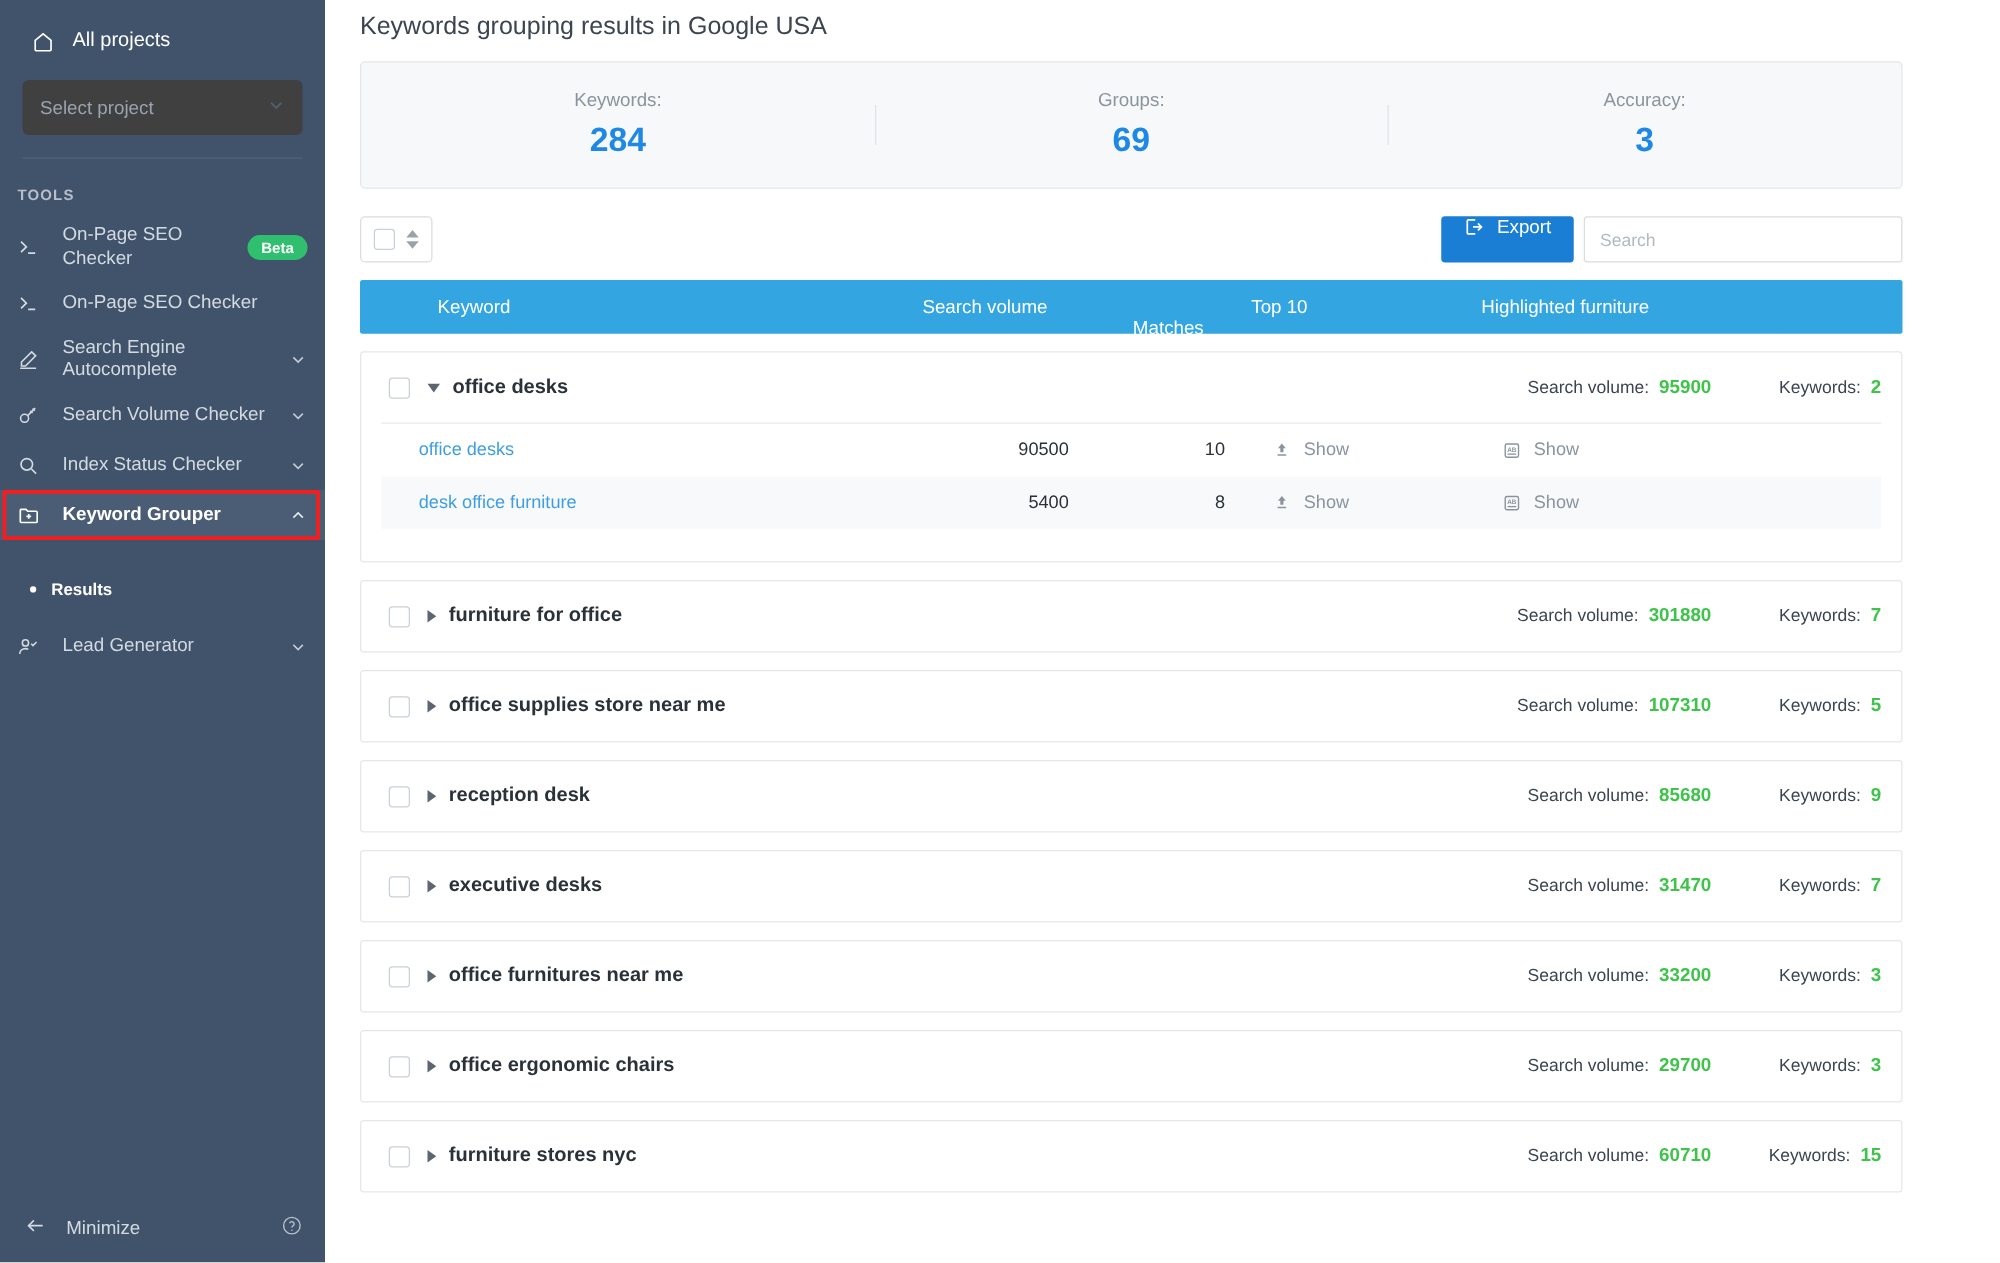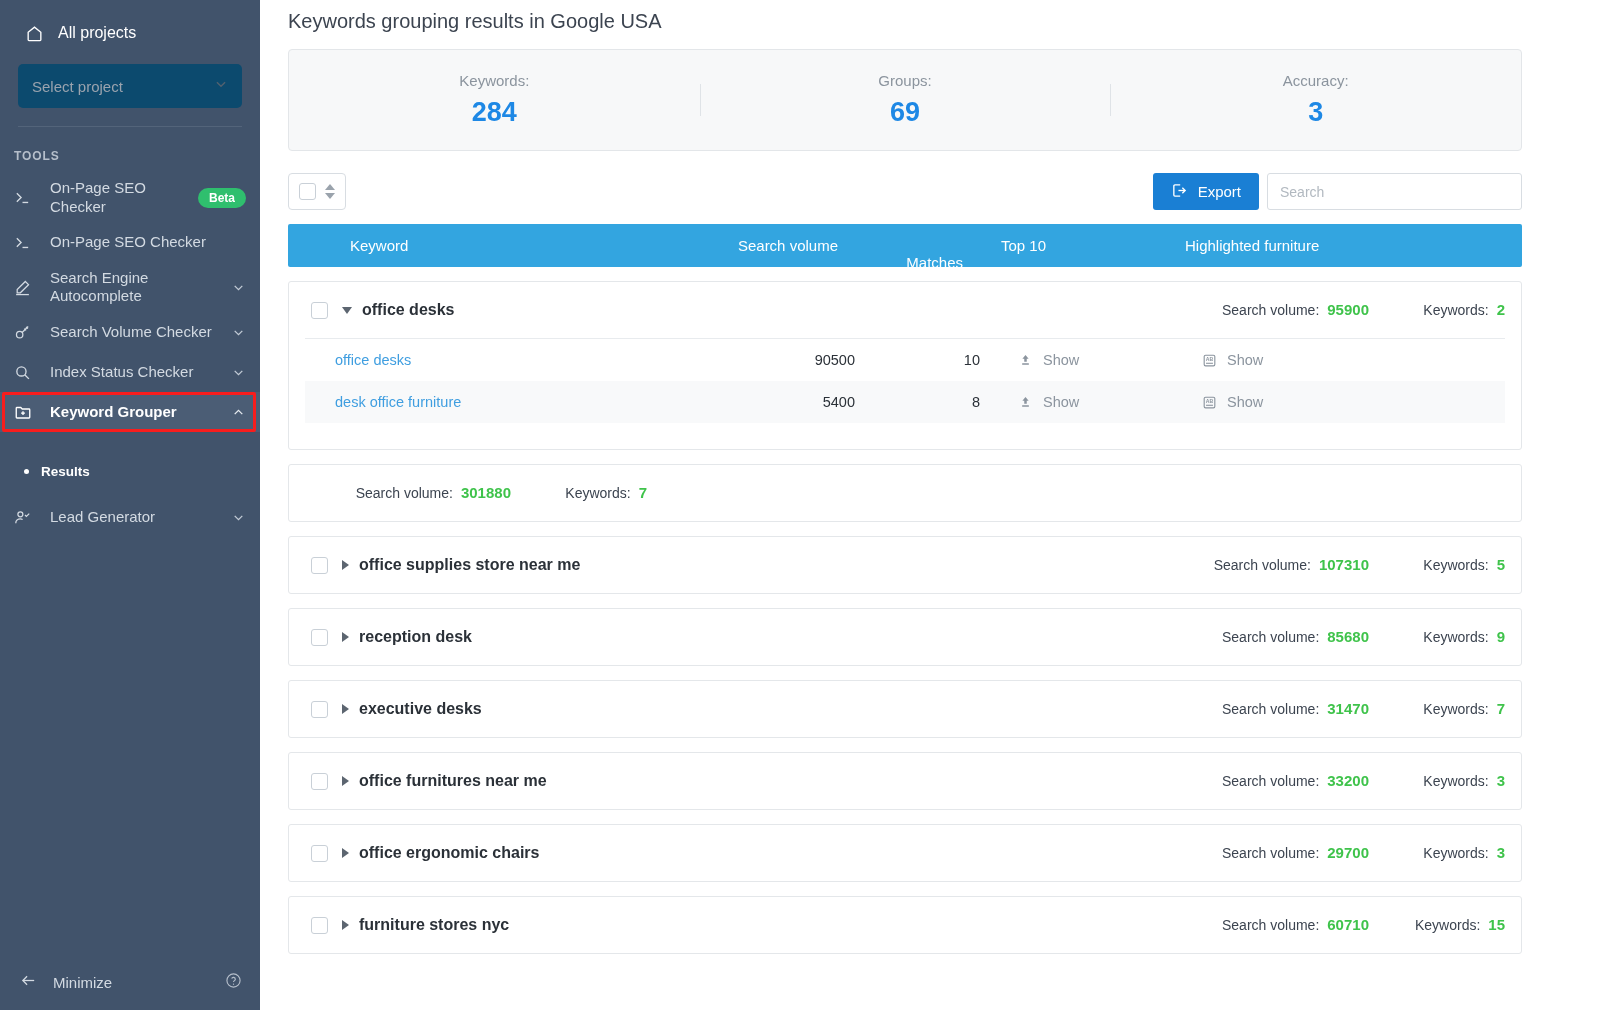--- a/index.html
+++ b/index.html
@@ -19,21 +19,21 @@
     display: flex; flex-direction: column;
   }
   .sb-top { padding: 18px 18px 0 18px; }
   .sb-allprojects {
     display: flex; align-items: center; gap: 14px;
     color: #ffffff; font-size: 16px; height: 30px;
     padding-left: 6px; cursor: pointer;
   }
   .sb-allprojects .ic { width: 20px; height: 20px; display: flex; align-items: center; justify-content: center; }
   .sb-select {
-    margin-top: 16px; height: 44px; background: #0c4a6e;
+    margin-top: 16px; height: 44px; background: #404040;
     border-radius: 5px; display: flex; align-items: center;
     padding: 0 14px; justify-content: space-between; cursor: pointer;
   }
   .sb-select-text { color: #9aa3ae; font-size: 15px; }
   .sb-divider { height: 1px; background: #53647a; margin: 18px 0 0 0; }
 
   .sb-section-title {
     color: #b6bfcb; font-size: 12px; font-weight: bold;
     letter-spacing: .9px; padding: 22px 0 10px 14px;
   }
@@ -113,21 +113,21 @@
     width: 0; height: 0; border-left: 5px solid transparent;
     border-right: 5px solid transparent;
   }
   .st-up { border-bottom: 6px solid #9aa3ac; }
   .st-dn { border-top: 6px solid #9aa3ac; }
 
   .toolbar-right { display: flex; align-items: center; gap: 8px; }
   .btn-export {
     background: #1a7fd4; color: #fff; border: none; border-radius: 3px;
     height: 37px; padding: 0 18px; font-size: 15px; display: flex;
-    align-items: center; gap: 10px; cursor: pointer;
+    gap: 10px; cursor: pointer;
     font-family: "Liberation Sans", sans-serif;
     margin-left: 20px;
   }
   .search-input {
     width: 255px; height: 37px; border: 1px solid #d8dde2; border-radius: 3px;
     padding: 0 12px; font-size: 14px; color: #555; outline: none;
     font-family: "Liberation Sans", sans-serif;
   }
   .search-input::placeholder { color: #b2b9c0; }
 
@@ -450,20 +450,25 @@
                     <rect x="6.5" y="15.6" width="11" height="1.7" fill="#8b949e"></rect>
                   </svg>
                 </span>
                 <span class="show-link">Show</span>
               </div>
             </div>
           </div>
         </div>
         <div class="group">
           <div class="group-head">
+            <div class="g-left">
+              <span class="cbx"></span>
+              <span class="tri tri-right"></span>
+              <span class="g-title">furniture for office</span>
+            </div>
             <div class="g-meta">
               <div class="meta-vol"><span class="meta-label">Search volume:</span><span class="meta-val">301880</span></div>
               <div class="meta-kw"><span class="meta-label">Keywords:</span><span class="meta-val">7</span></div>
             </div>
           </div>
         </div>
         <div class="group">
           <div class="group-head">
             <div class="g-left">
               <span class="cbx"></span>

